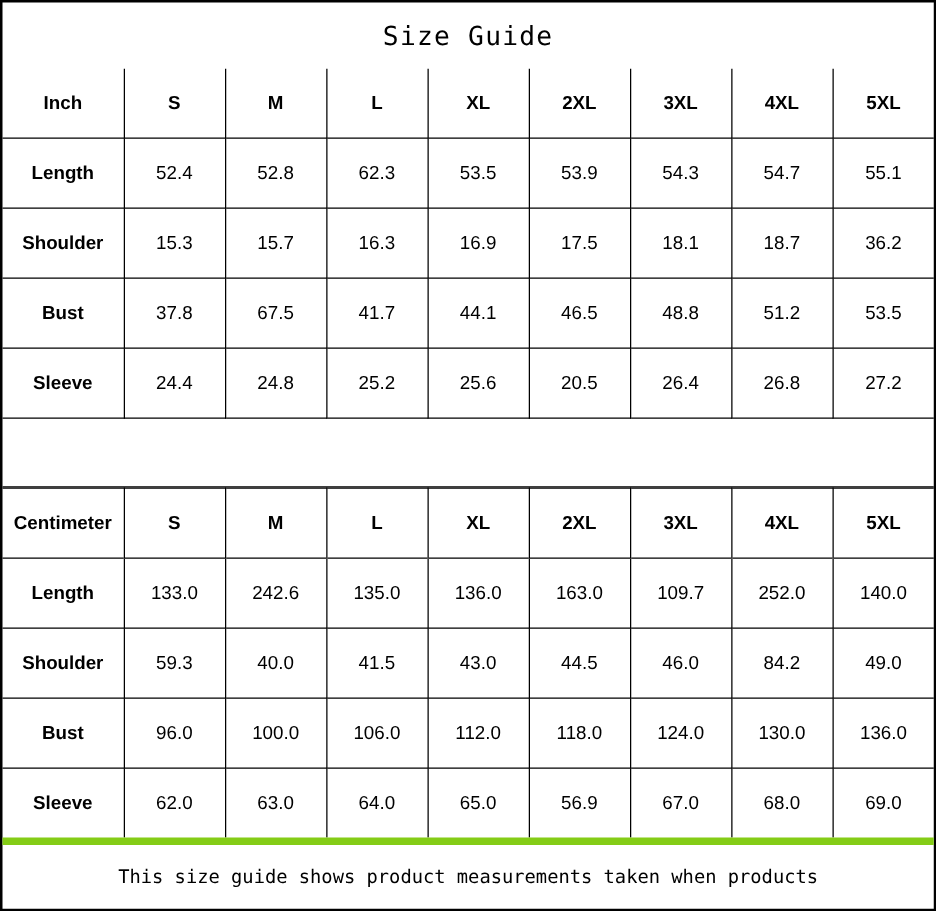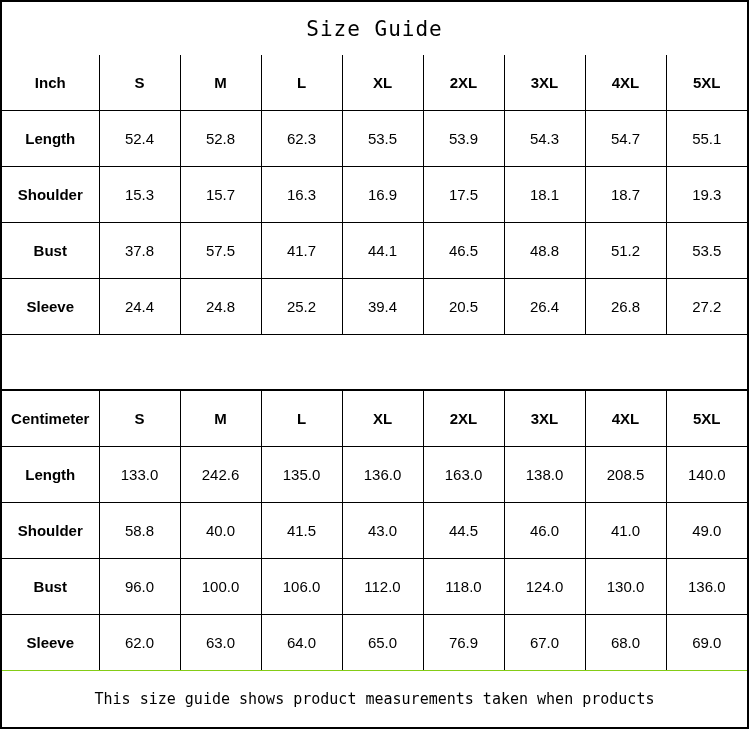--- a/index.html
+++ b/index.html
@@ -51,21 +51,21 @@
   table.size-table tr > *:first-child { border-left: none; }
   table.size-table tr > *:last-child  { border-right: none; }
   table.inch-table tr:first-child > * { border-top: none; }
   table.cm-table tr:last-child > *    { border-bottom: none; }
   .gap-row {
     height: 54px;
     border-bottom: 1px solid #000000;
   }
   .footer-note {
     flex: 1;
-    border-top: 1px solid #84cc16;
+    border-top: 6px solid #84cc16;
     display: flex;
     flex-direction: column;
     align-items: center;
     justify-content: center;
     font-family: "DejaVu Sans Mono", monospace;
     font-size: 15px;
     line-height: 1.5;
   }
 </style>
 </head>
@@ -116,39 +116,39 @@
         </tr>
         <tr>
           <th>Shoulder</th>
           <td>15.3</td>
           <td>15.7</td>
           <td>16.3</td>
           <td>16.9</td>
           <td>17.5</td>
           <td>18.1</td>
           <td>18.7</td>
-          <td>19.3</td>
+          <td>36.2</td>
         </tr>
         <tr>
           <th>Bust</th>
           <td>37.8</td>
-          <td>57.5</td>
+          <td>67.5</td>
           <td>41.7</td>
           <td>44.1</td>
           <td>46.5</td>
           <td>48.8</td>
           <td>51.2</td>
           <td>53.5</td>
         </tr>
         <tr>
           <th>Sleeve</th>
           <td>24.4</td>
           <td>24.8</td>
           <td>25.2</td>
-          <td>39.4</td>
+          <td>25.6</td>
           <td>20.5</td>
           <td>26.4</td>
           <td>26.8</td>
           <td>27.2</td>
         </tr>
       </tbody>
   </table>
 
   <div class="gap-row"></div>
 
@@ -178,53 +178,53 @@
         </tr>
       </thead>
     <tbody>
         <tr>
           <th>Length</th>
           <td>133.0</td>
           <td>242.6</td>
           <td>135.0</td>
           <td>136.0</td>
           <td>163.0</td>
-          <td>138.0</td>
-          <td>208.5</td>
+          <td>109.7</td>
+          <td>252.0</td>
           <td>140.0</td>
         </tr>
         <tr>
           <th>Shoulder</th>
-          <td>58.8</td>
+          <td>59.3</td>
           <td>40.0</td>
           <td>41.5</td>
           <td>43.0</td>
           <td>44.5</td>
           <td>46.0</td>
-          <td>41.0</td>
+          <td>84.2</td>
           <td>49.0</td>
         </tr>
         <tr>
           <th>Bust</th>
           <td>96.0</td>
           <td>100.0</td>
           <td>106.0</td>
           <td>112.0</td>
           <td>118.0</td>
           <td>124.0</td>
           <td>130.0</td>
           <td>136.0</td>
         </tr>
         <tr>
           <th>Sleeve</th>
           <td>62.0</td>
           <td>63.0</td>
           <td>64.0</td>
           <td>65.0</td>
-          <td>76.9</td>
+          <td>56.9</td>
           <td>67.0</td>
           <td>68.0</td>
           <td>69.0</td>
         </tr>
       </tbody>
   </table>
 
   <div class="footer-note">
     <span>This size guide shows product measurements taken when products</span>
   </div>

